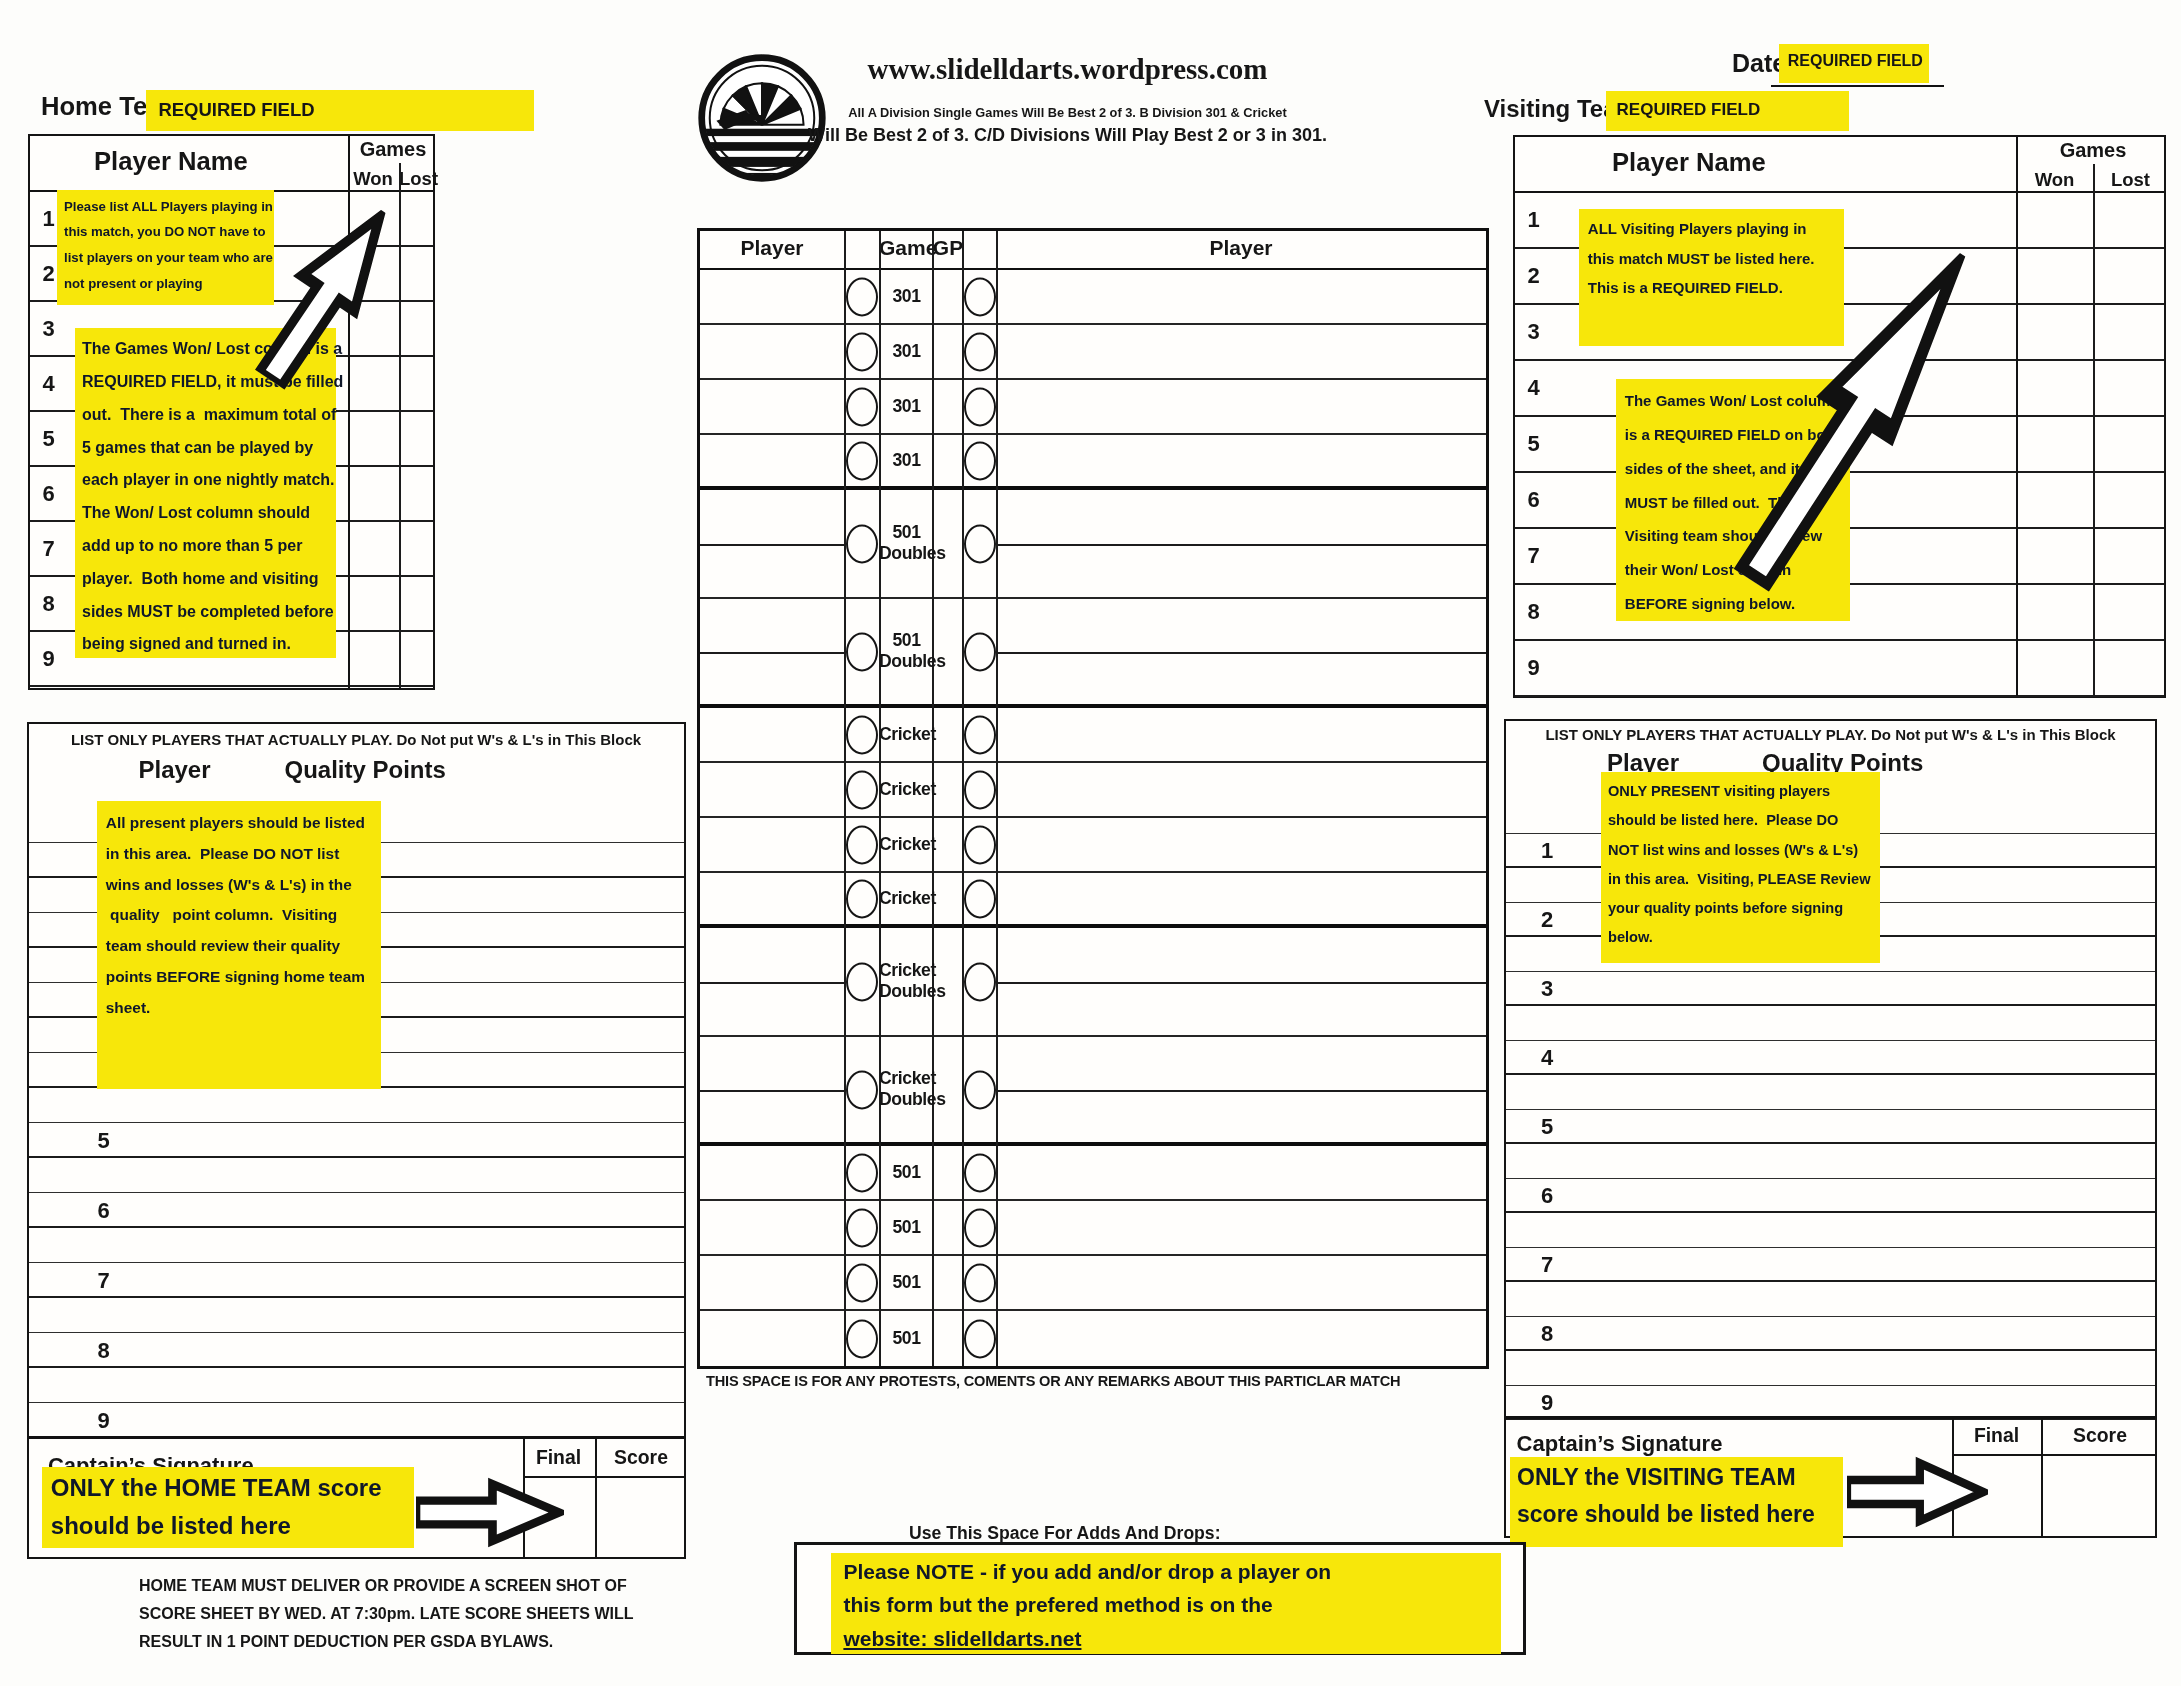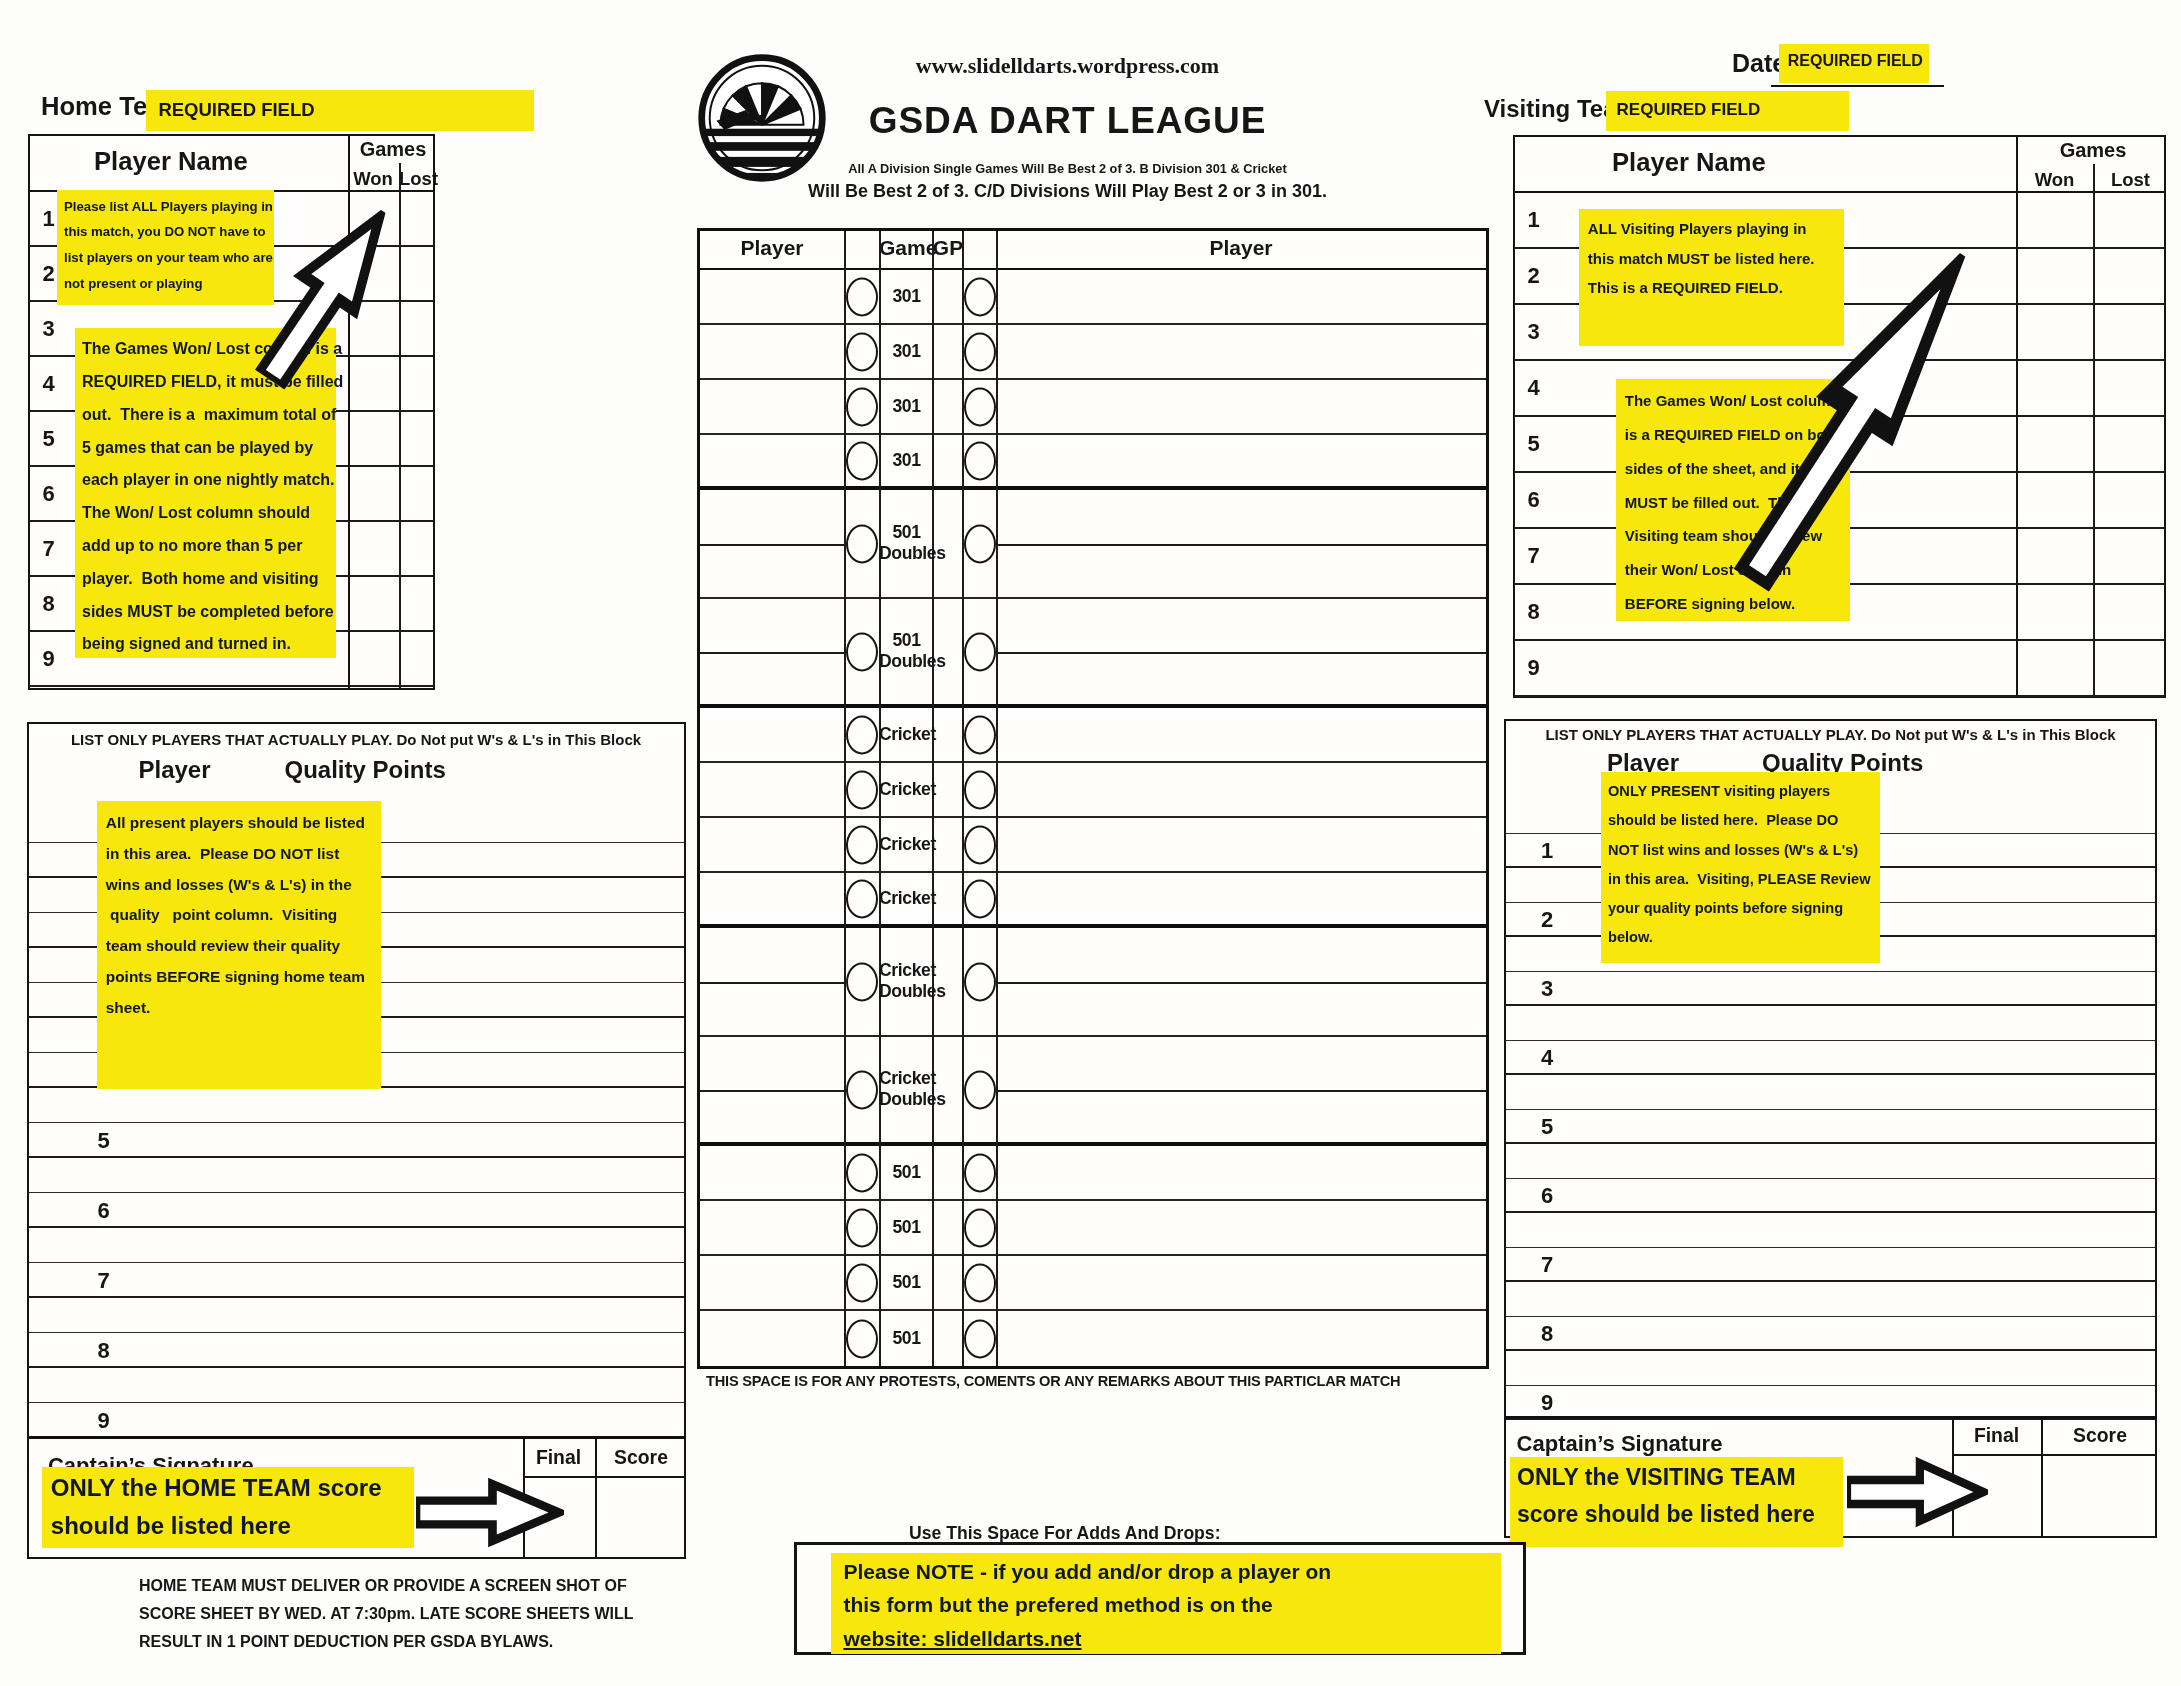--- a/index.html
+++ b/index.html
@@ -76,22 +76,21 @@
         <rect x="5" y="68" width="90" height="6.5" fill="#111"></rect>
         <rect x="5" y="79" width="90" height="7.5" fill="#111"></rect>
         <rect x="7" y="91" width="86" height="6" fill="#111"></rect>
         <path d="M16,52 l22,-8 l5,6 l-21,9 z" fill="#111"></path>
         <path d="M36,46 l14,2 l-1,4 l-14,0 z" fill="#111"></path>
       </g>
     </svg>
   </div>
 
   <div class="abs" style="left:794px;top:53px;width:547px;text-align:center;">
-    <div class="b" style="font-family:'Liberation Serif',serif;font-size:22px;">www.slidelldarts.wordpress.com</div>
-    <div class="b" style="font-size:37px;margin-top:21px;letter-spacing:0.9px;">GSDA DART LEAGUE</div>
+    <div class="b" style="font-family:'Liberation Serif',serif;font-size:29px;">www.slidelldarts.wordpress.com</div>
     <div class="b" style="font-size:12.8px;margin-top:19.4px;">All A Division Single  Games Will Be Best 2 of 3.    B Division  301 &amp; Cricket</div>
     <div class="b" style="font-size:18px;margin-top:4.4px;">Will Be Best 2 of 3. C/D Divisions Will Play Best 2 or 3 in 301.</div>
   </div>
 
   <span class="abs b" style="left:1732px;top:49px;font-size:25px;">Date</span>
   <div class="abs" style="left:1779px;top:44px;width:150px;height:39px;background:#f7e70a;">
     <span class="abs b" style="left:8.8px;top:8px;font-size:16px;">REQUIRED FIELD</span>
   </div>
   <i class="abs" style="left:1771px;top:85px;width:173px;border-top:2.6px solid #111;"></i>
 

